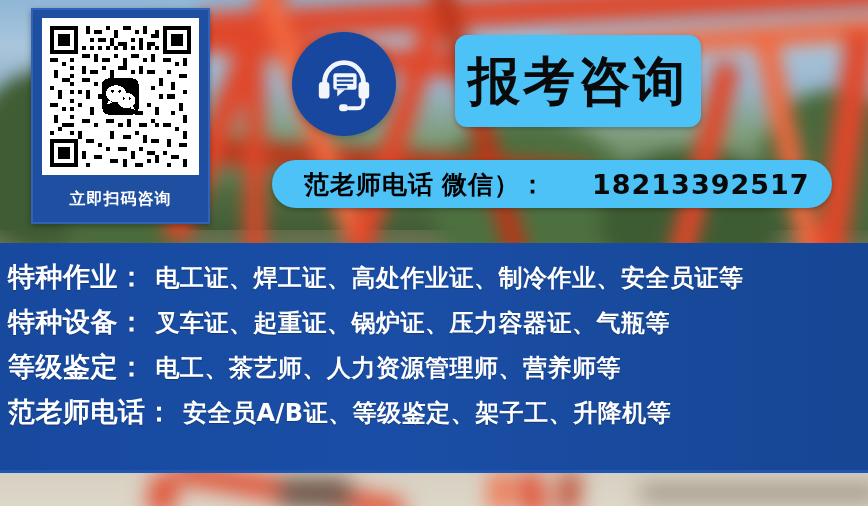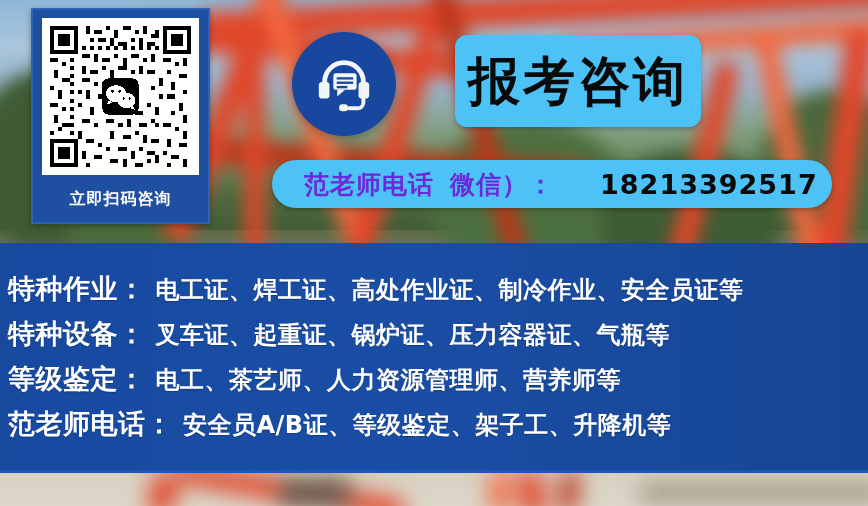--- a/index.html
+++ b/index.html
@@ -67,40 +67,40 @@
   }
   .pill-title span{
     color:#0a0a0a;font-size:52px;font-weight:bold;letter-spacing:3px;
     font-family:"DejaVu Sans","Liberation Sans",sans-serif;line-height:1;
   }
   .pill-phone{
     left:272px;top:160px;width:560px;height:48px;border-radius:24px;
     justify-content:flex-start;padding-left:32px;box-sizing:border-box;
   }
   .pill-phone .ph-label{
-    color:#6d28d9;font-size:25px;font-weight:bold;letter-spacing:1px;
-    font-family:Liberation Mono, monospace;
+    color:#000000;font-size:25px;font-weight:bold;letter-spacing:1px;
+    font-family:Liberation Sans, sans-serif;
   }
   .pill-phone .ph-number{
     color:#0a0a0a;font-size:27px;font-weight:bold;letter-spacing:1px;
     margin-left:46px;
     font-family:"DejaVu Sans","Liberation Sans",sans-serif;
   }
 
   
   .info-panel{
     position:absolute;left:0;top:243px;width:868px;height:229px;
     background:#18499f;
     background-image:linear-gradient(90deg,#17499f 0%,#1a4ea6 45%,#164694 100%);
   }
   .info-row{
     display:flex;align-items:baseline;
     padding-left:8px;height:45px;
   }
-  .info-row:nth-child(1){margin-top:28px;}
+  .info-row:nth-child(1){margin-top:16px;}
   .info-label{
     color:#ffffff;font-size:27px;font-weight:bold;
     white-space:nowrap;letter-spacing:0.5px;
     font-family:"DejaVu Sans","Liberation Sans",sans-serif;
     text-shadow:0 1px 1px rgba(0,0,0,.25);
   }
   .info-value{
     color:#ffffff;font-size:24px;font-weight:bold;
     white-space:nowrap;letter-spacing:0.5px;margin-left:10px;
     font-family:"DejaVu Sans","Liberation Sans",sans-serif;

